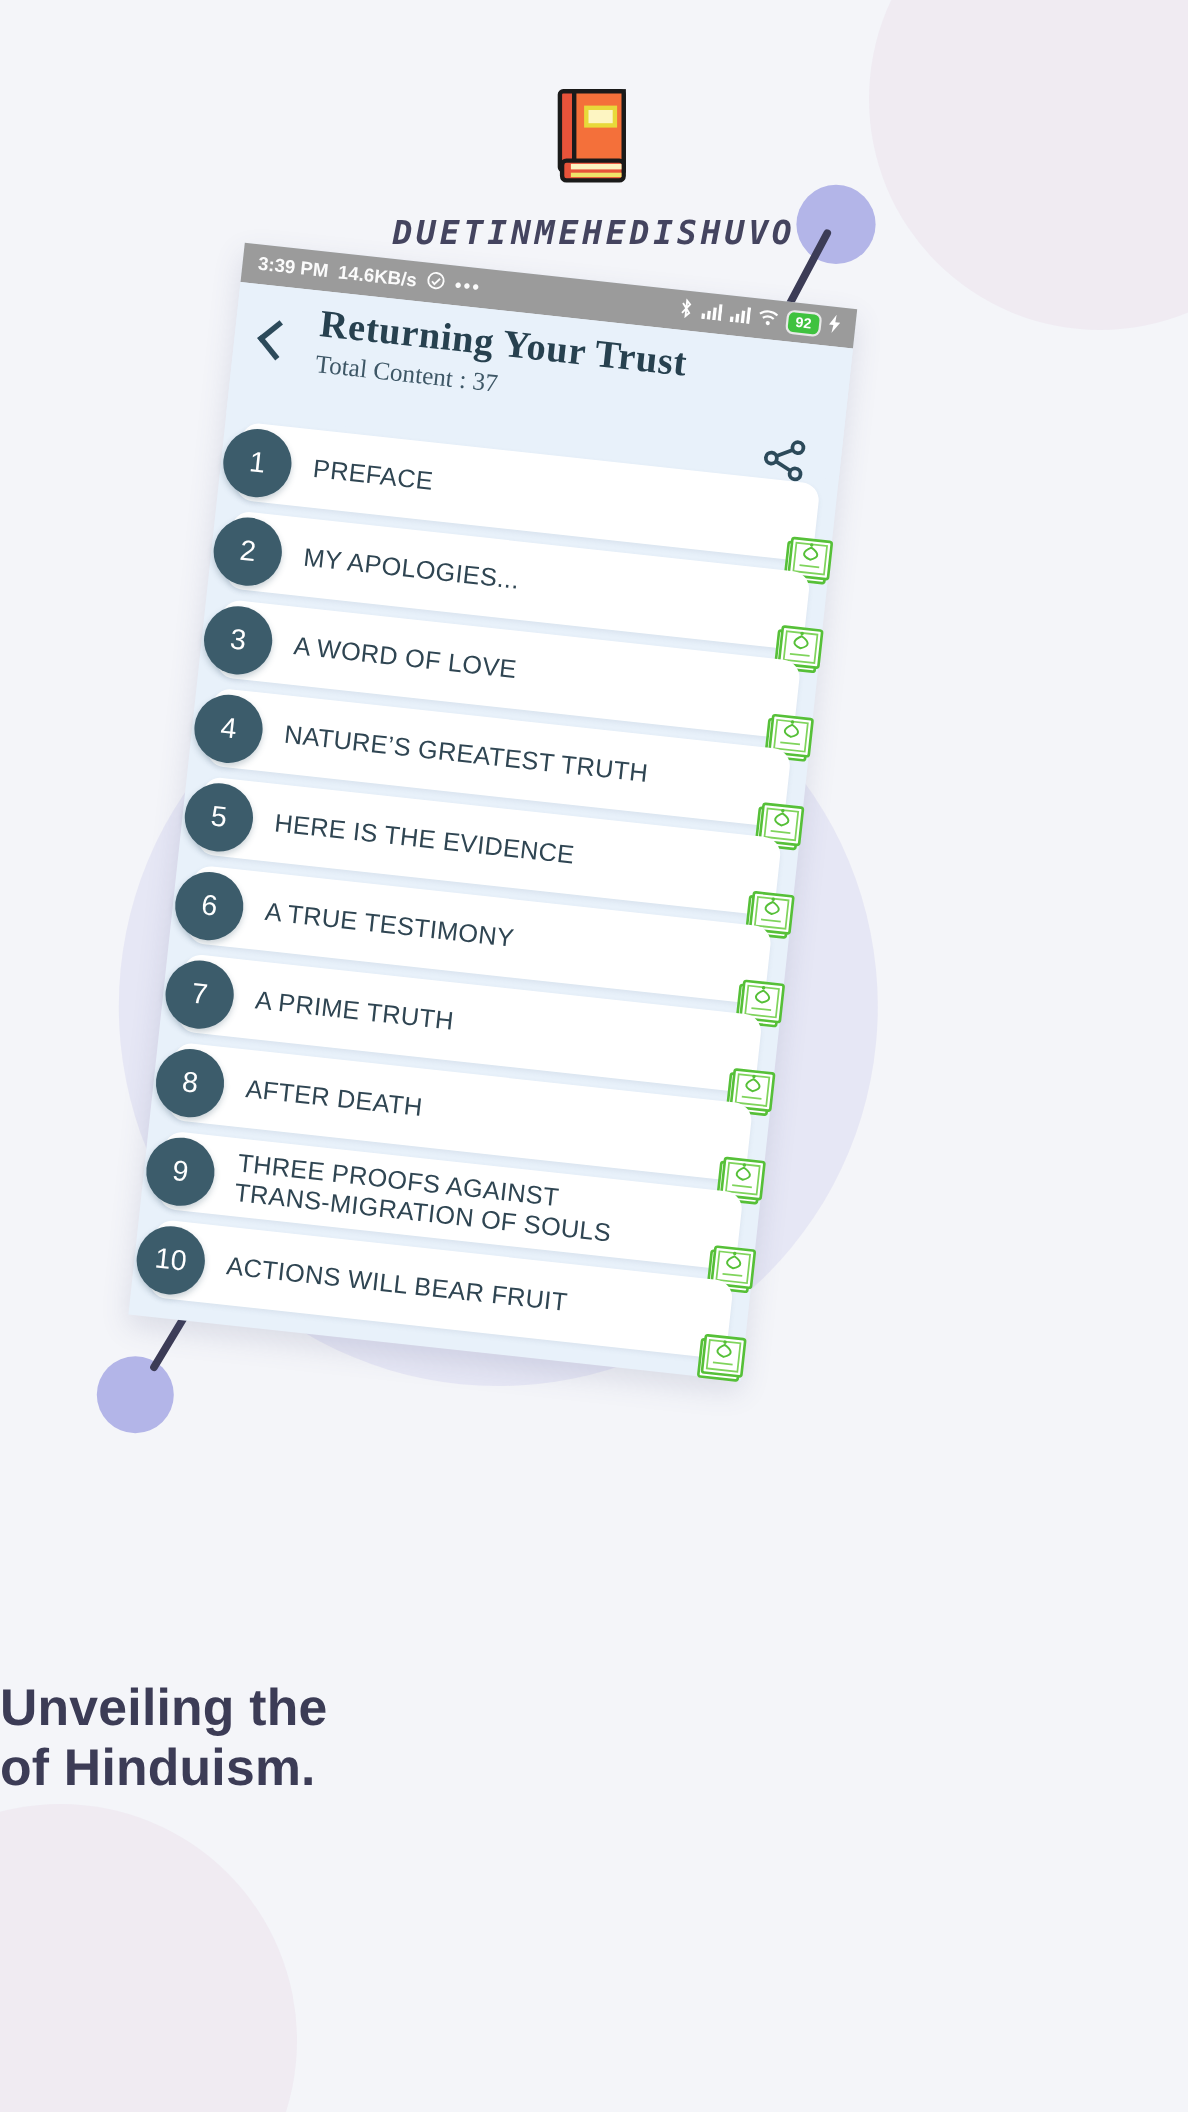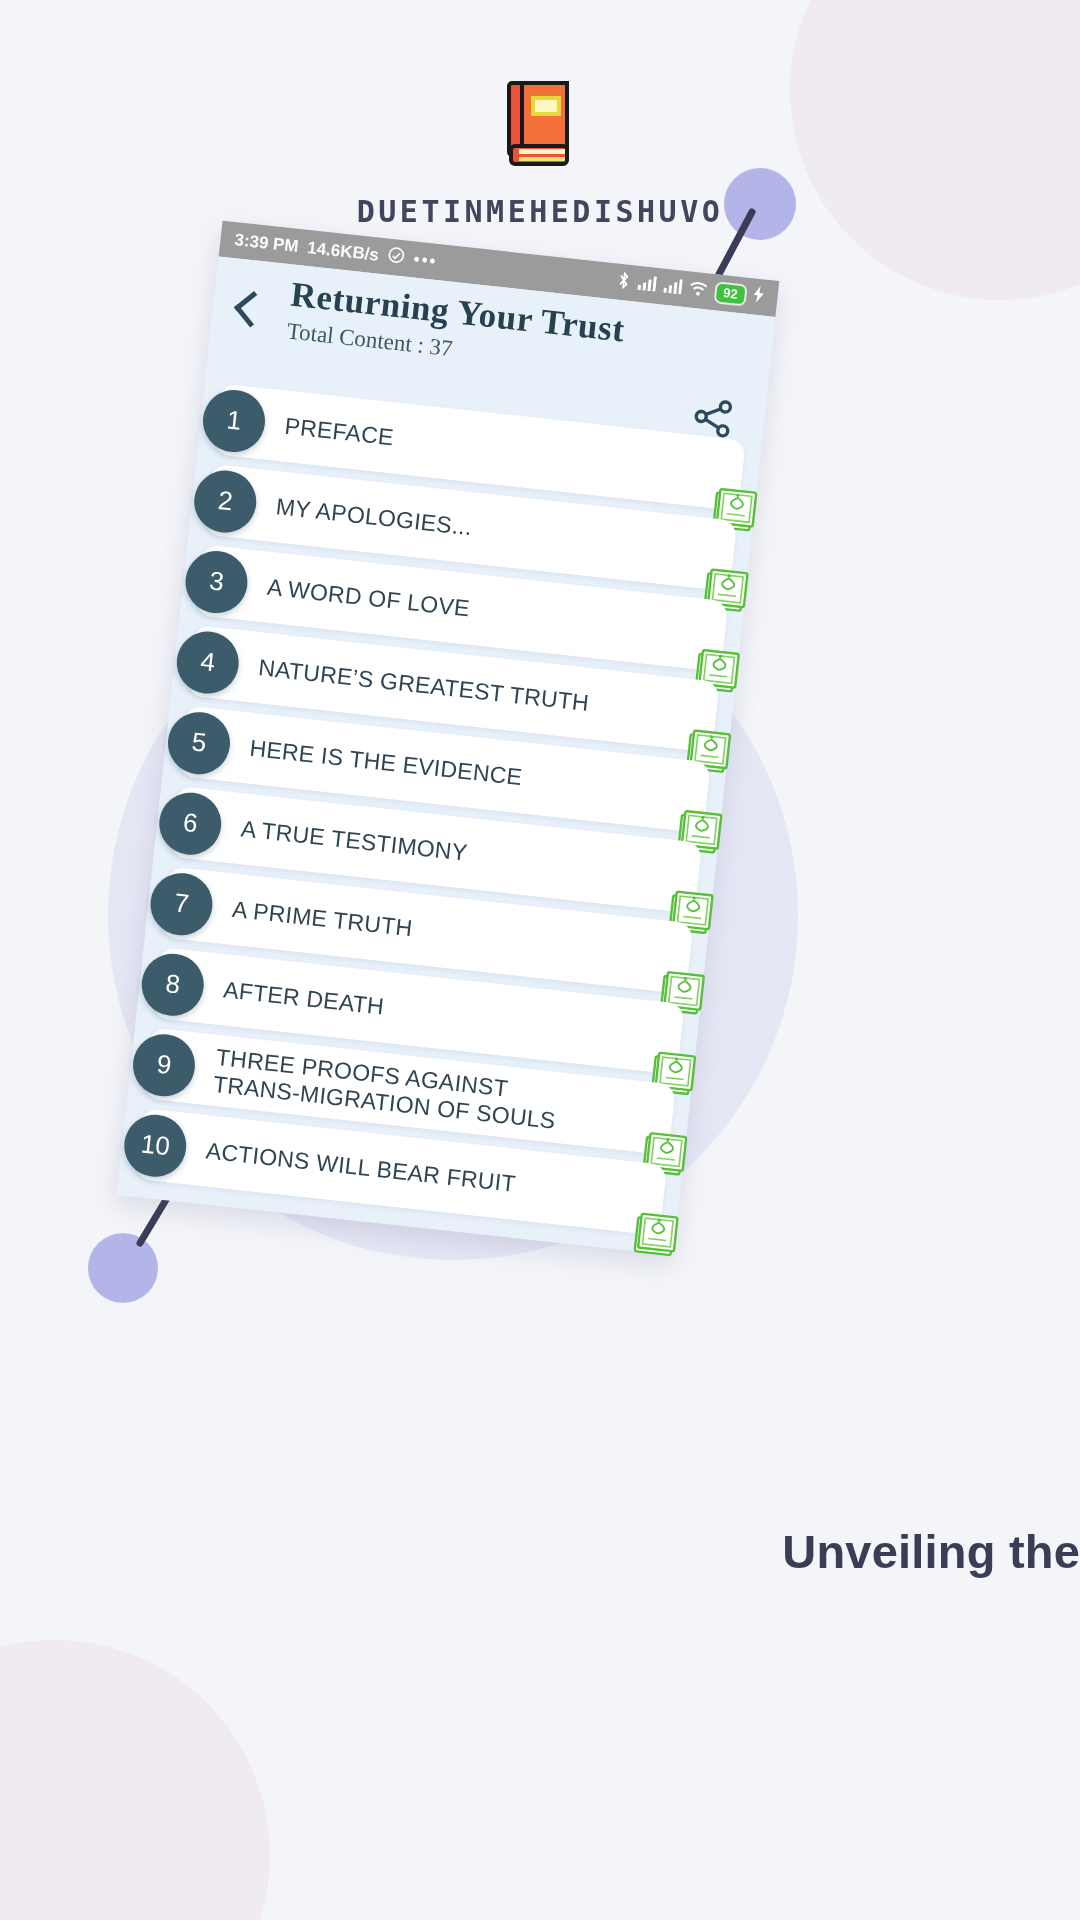--- a/index.html
+++ b/index.html
@@ -41,20 +41,21 @@
 
   
   .brand { position:absolute; top:80px; left:0; width:1080px; text-align:center; }
   .book-logo { display:inline-block; width:70px; height:88px; position:relative; }
   .brand-name {
     margin-top:22px;
     font-family:"DejaVu Sans Mono", monospace;
     font-size:30px; font-weight:bold;
     letter-spacing:3.5px;
     color:#44445f;
+    font-style:italic;
   }
 
   
   .phone-wrap {
     position:absolute; left:168px; top:248px;
     width:560px; height:980px;
     transform:rotate(6.2deg);
     transform-origin:50% 50%;
   }
   .phone-screen {
@@ -117,21 +118,21 @@
     letter-spacing:.3px;
   }
   .row-icon {
     position:absolute; right:-22px; bottom:-24px;
     width:50px; height:50px;
   }
 
   
   .tagline {
     position:absolute; left:0; top:1525px; width:1080px;
-    text-align:right;
+    text-align:left;
     font-size:47px; font-weight:bold; line-height:1.16;
     color:#3c3c56; letter-spacing:.2px;
   }
 </style>
 </head>
 <body>
 
 <div id="stage">
 
   <div class="blob-tr"></div>
@@ -347,15 +348,16 @@
   <circle cx="26" cy="10.5" r="1.6" fill="#56c038"></circle>
   <path d="M17 30 h18" stroke="#7fd45c" stroke-width="1.6"></path>
 </svg></span>
           </div>
         </div>
     </div>
   </div>
 
   <div class="tagline">
     <div>Unveiling the</div>
+    <div>of Hinduism.</div>
   </div>
 
 </div>
 
 </body></html>

